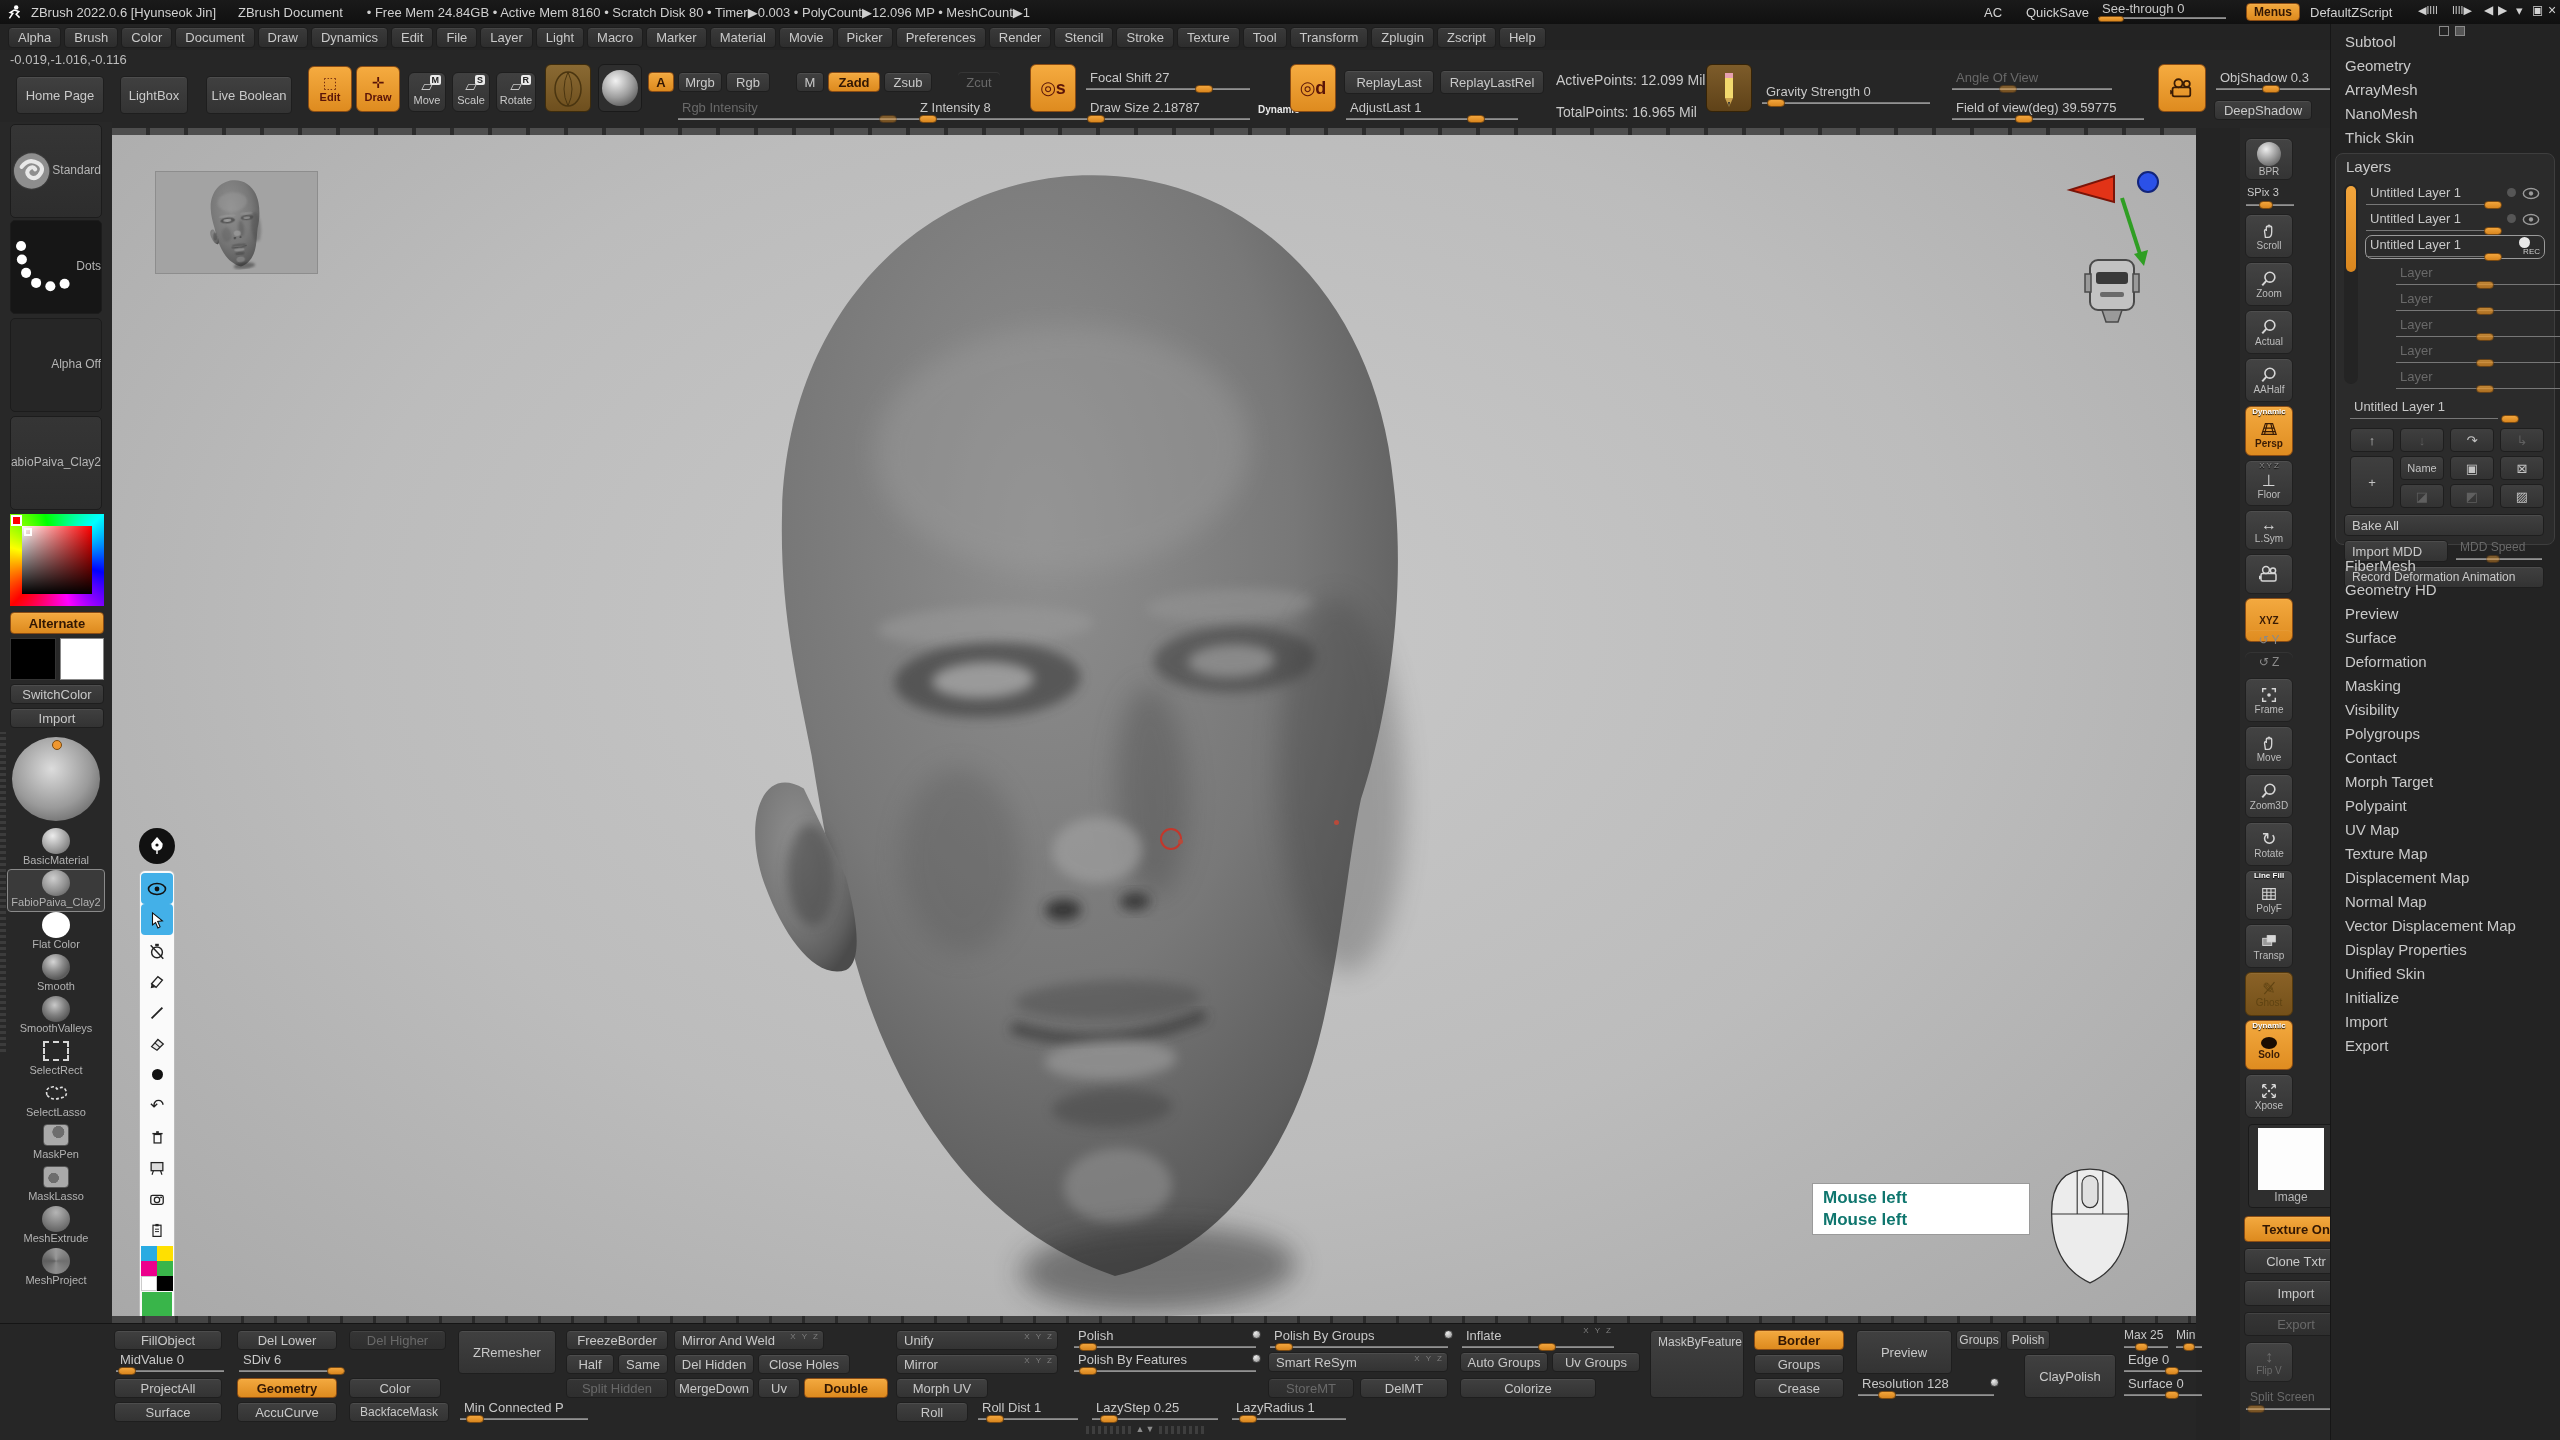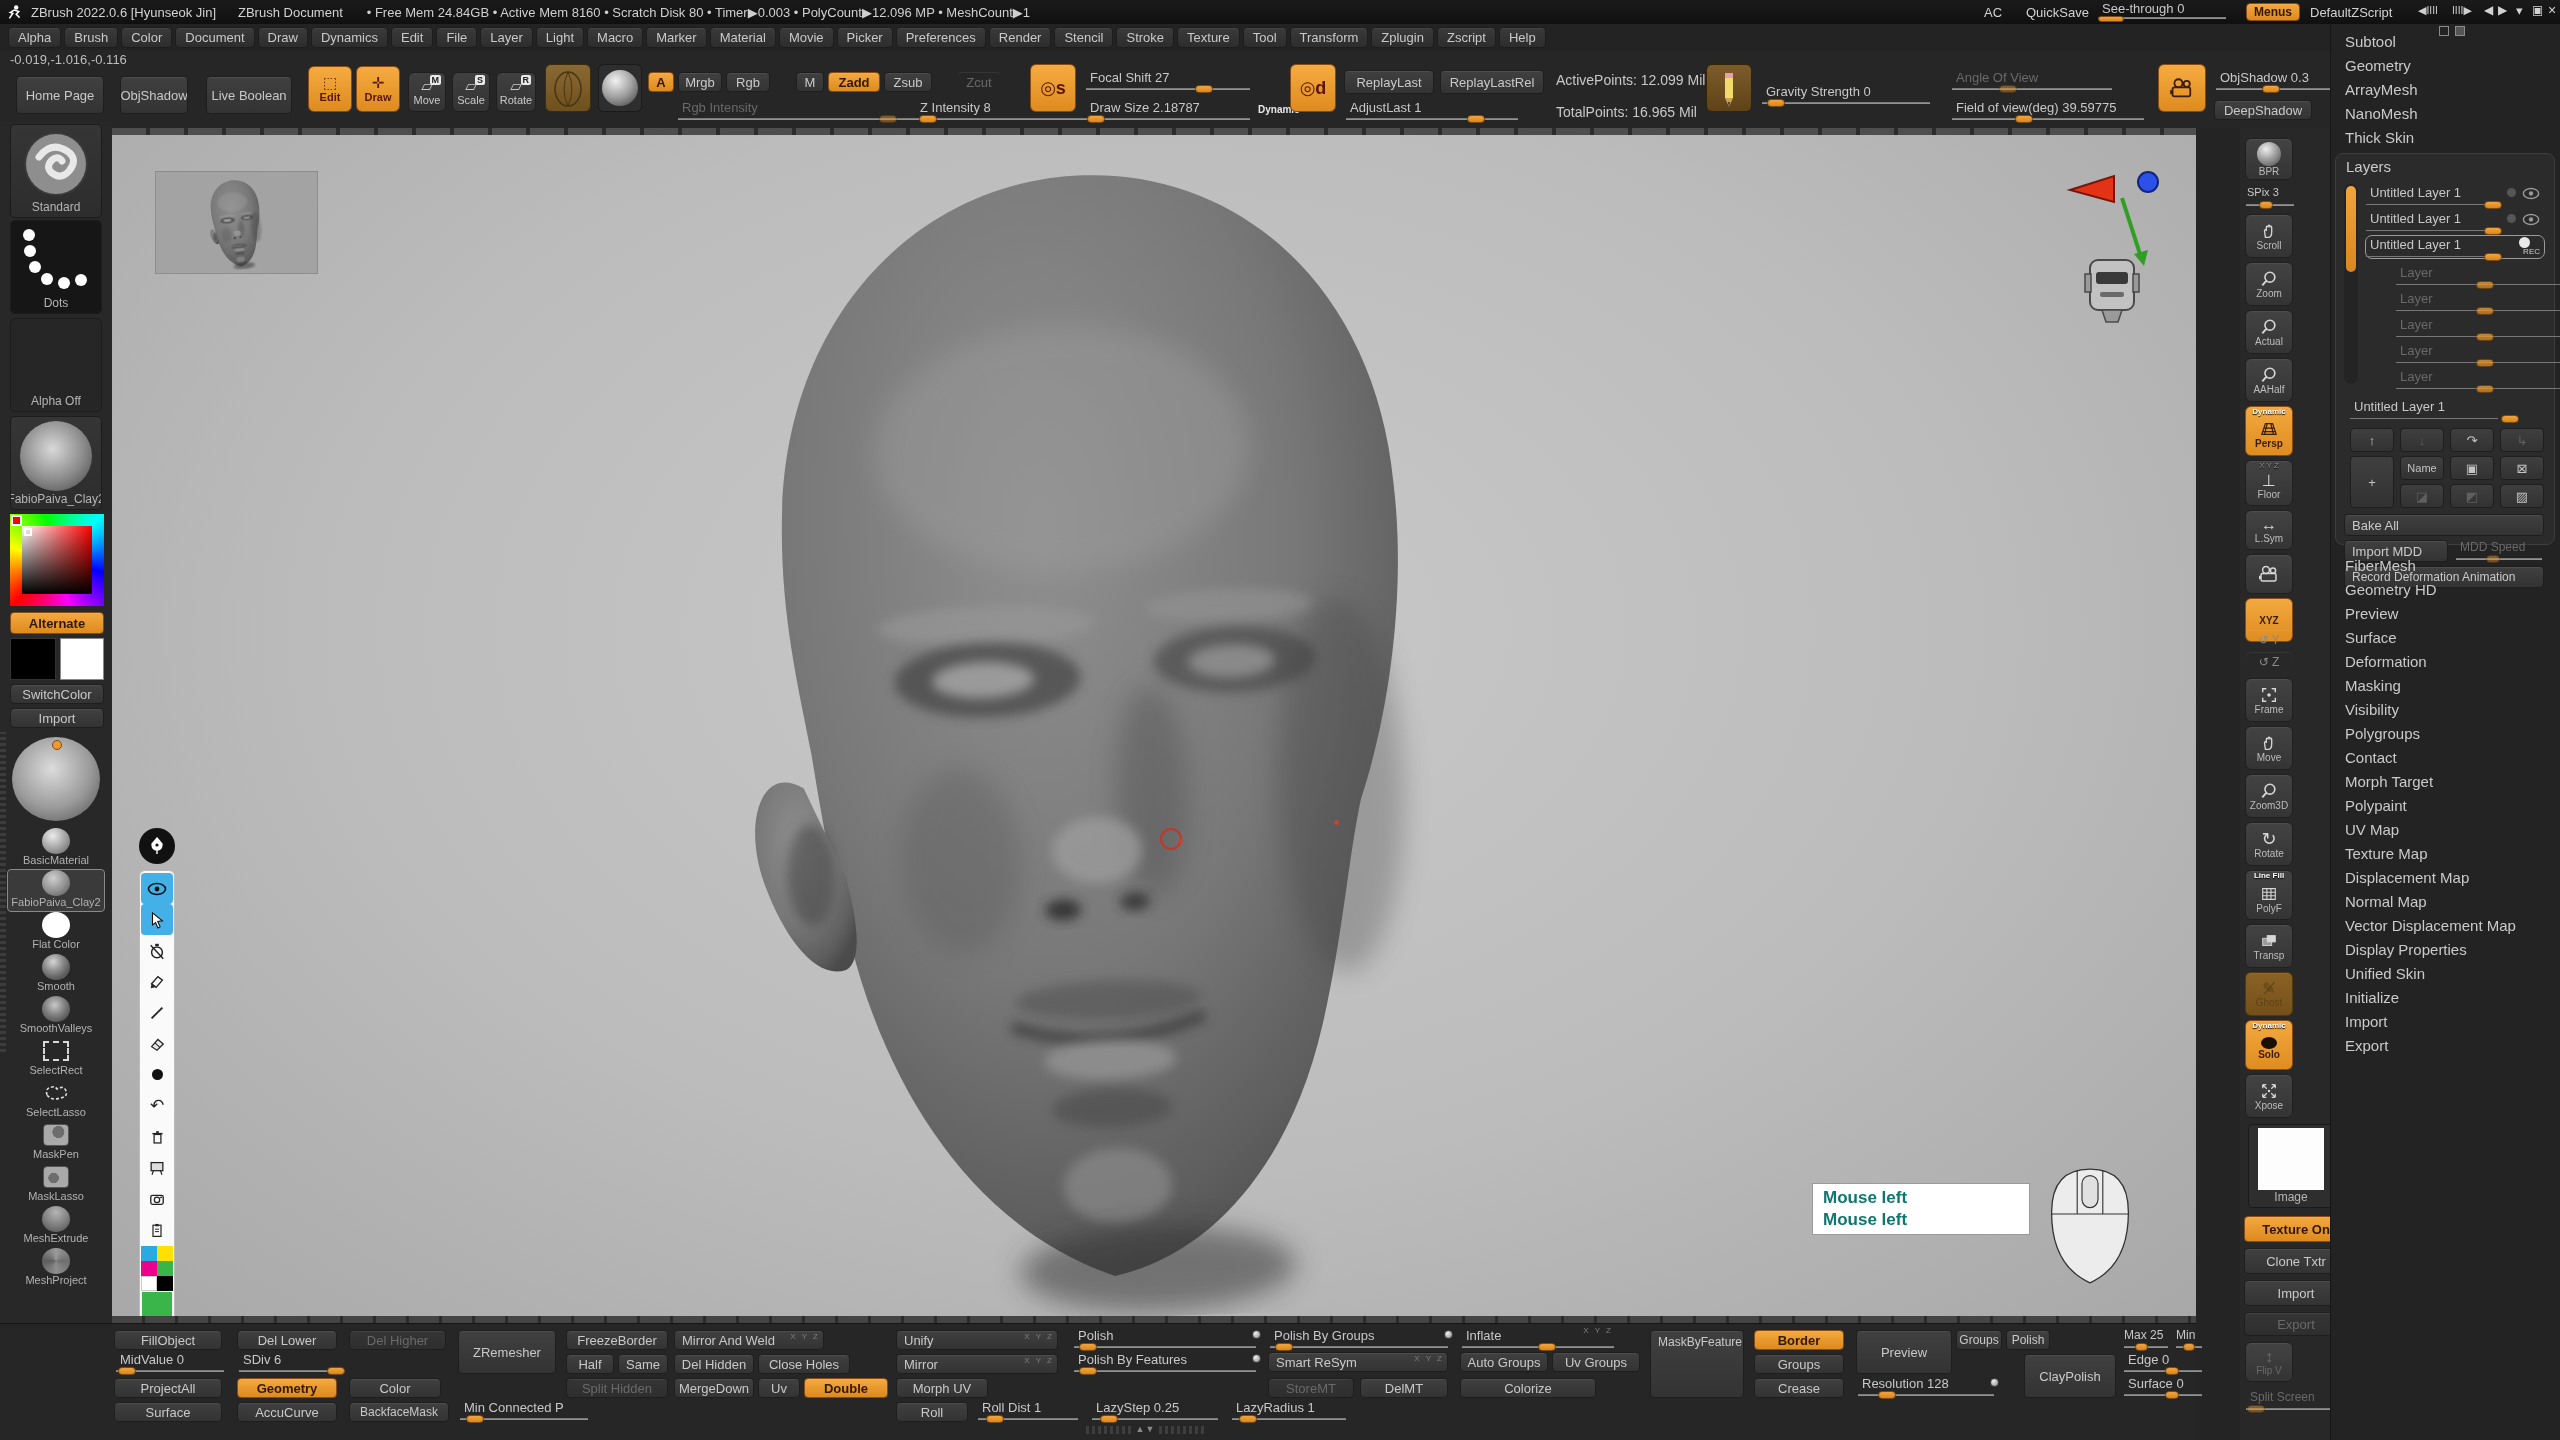--- a/index.html
+++ b/index.html
@@ -27,21 +27,21 @@
   .xyz{position:absolute;right:3px;top:1px;font-size:8px;color:#7e7e7e;letter-spacing:2px;}
   .ctog{position:absolute;right:-3px;top:2px;width:9px;height:9px;border-radius:50%;background:radial-gradient(circle at 35% 30%,#eee,#888);border:1px solid #444;}
   
   #shelf{position:absolute;left:0;top:50px;width:2560px;height:78px;background:#262626;}
   .tbtn{position:absolute;border-radius:6px;display:flex;flex-direction:column;align-items:center;justify-content:center;font-size:11px;gap:1px;background:linear-gradient(#404040,#333);border:1px solid #1e1e1e;color:#c9c9c9;}
   .tbtn.on{background:linear-gradient(#f5ab40,#de8b1f);border-color:#8a4c14;color:#5a1408;font-weight:bold;}
   .tbtn .ic{font-size:15px;line-height:1;}
   .keybadge{position:absolute;top:2px;right:4px;background:#e9e9e9;color:#222;font-size:9px;font-weight:bold;padding:0 2px;border-radius:2px;}
   
   #leftpanel{position:absolute;left:0;top:122px;width:112px;height:1201px;background:#282828;}
-  .thumbbox{position:absolute;left:10px;width:92px;background:linear-gradient(#353535,#2d2d2d);border:1px solid #1c1c1c;border-radius:5px;display:flex;flex-direction:column;align-items:center;justify-content:flex-end;overflow:hidden;}
+  .thumbbox{position:absolute;left:10px;width:92px;background:linear-gradient(#353535,#2d2d2d);border:1px solid #1c1c1c;border-radius:5px;display:flex;flex-direction:row;align-items:center;justify-content:flex-end;overflow:hidden;}
   .thumbbox .lab{font-size:12px;color:#b5b5b5;padding:1px 0 3px;white-space:nowrap;}
   .ball{border-radius:50%;}
   .lp-item{position:absolute;left:8px;width:96px;height:41px;display:flex;flex-direction:column;align-items:center;justify-content:flex-start;}
   .lp-item .tt{width:30px;height:26px;display:flex;align-items:center;justify-content:center;}
   .lp-item .ll{font-size:11px;color:#b2b2b2;white-space:nowrap;}
   .sphA{width:28px;height:26px;border-radius:50%;background:radial-gradient(circle at 38% 30%,#ececec,#9e9e9e 55%,#5d5d5d);}
   .sphB{width:28px;height:26px;border-radius:50%;background:radial-gradient(circle at 40% 32%,#cfcfcf,#8f8f8f 55%,#4f4f4f);}
   .dashrect{width:26px;height:20px;border:2px dashed #d8d8d8;}
   .masksq{width:26px;height:22px;border-radius:4px;background:radial-gradient(circle at 60% 35%,#6d6d6d 30%,#a9a9a9 32%);border:1px solid #555;}
   .selborder{outline:1px solid #8a8a8a;background:#3a3a3a;border-radius:3px;}
@@ -222,21 +222,21 @@
       <div class="mi">Tool</div>
       <div class="mi">Transform</div>
       <div class="mi">Zplugin</div>
       <div class="mi">Zscript</div>
       <div class="mi">Help</div>
     </div>
 
 <div id="shelf">
   <span class="abs" style="left:10px;top:2px;font-size:13px;color:#bdbdbd">-0.019,-1.016,-0.116</span>
   <div class="btn cen" style="left:16px;top:26px;width:88px;height:38px">Home Page</div>
-  <div class="btn cen" style="left:120px;top:26px;width:68px;height:38px">ObjShadow</div>
+  <div class="btn cen" style="left:120px;top:26px;width:68px;height:38px">LightBox</div>
   <div class="btn cen" style="left:206px;top:26px;width:86px;height:38px">Live Boolean</div>
 
   <div class="tbtn on" style="left:308px;top:16px;width:44px;height:46px">
     <span class="ic">⬚</span>
         <span>Edit</span>
   </div>
   <div class="tbtn on" style="left:356px;top:16px;width:44px;height:46px">
     <span class="ic">✛</span>
         <span>Draw</span>
   </div>

